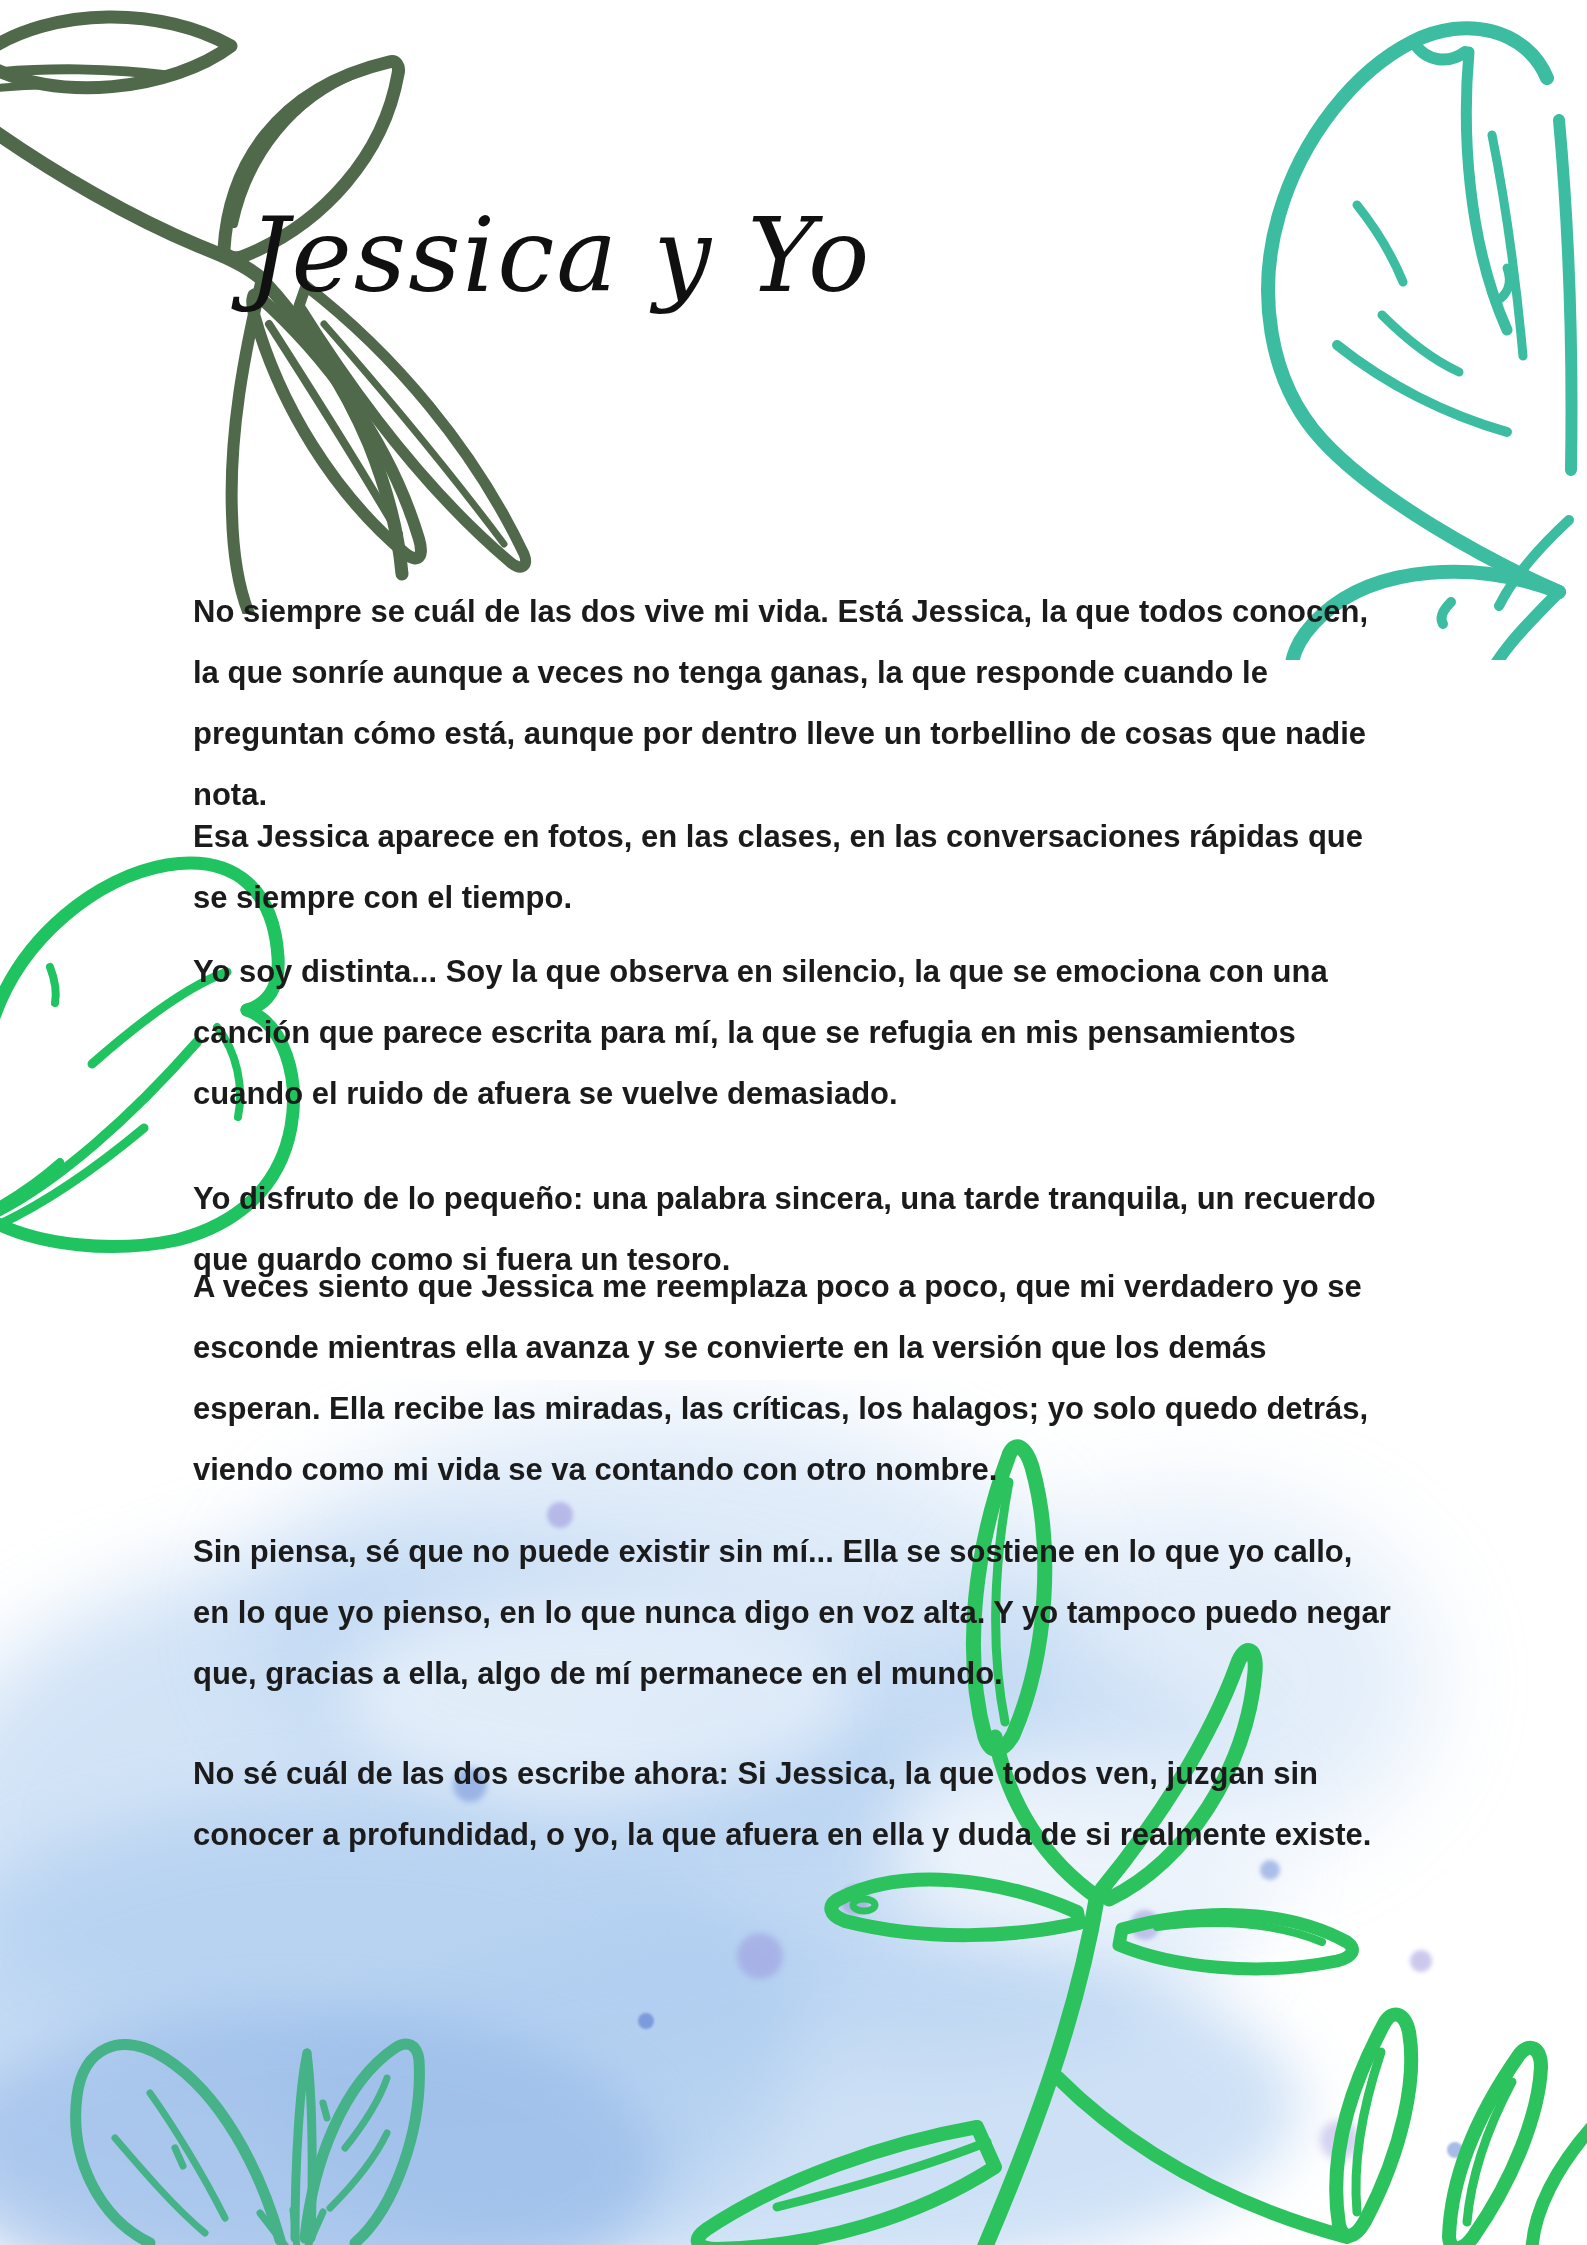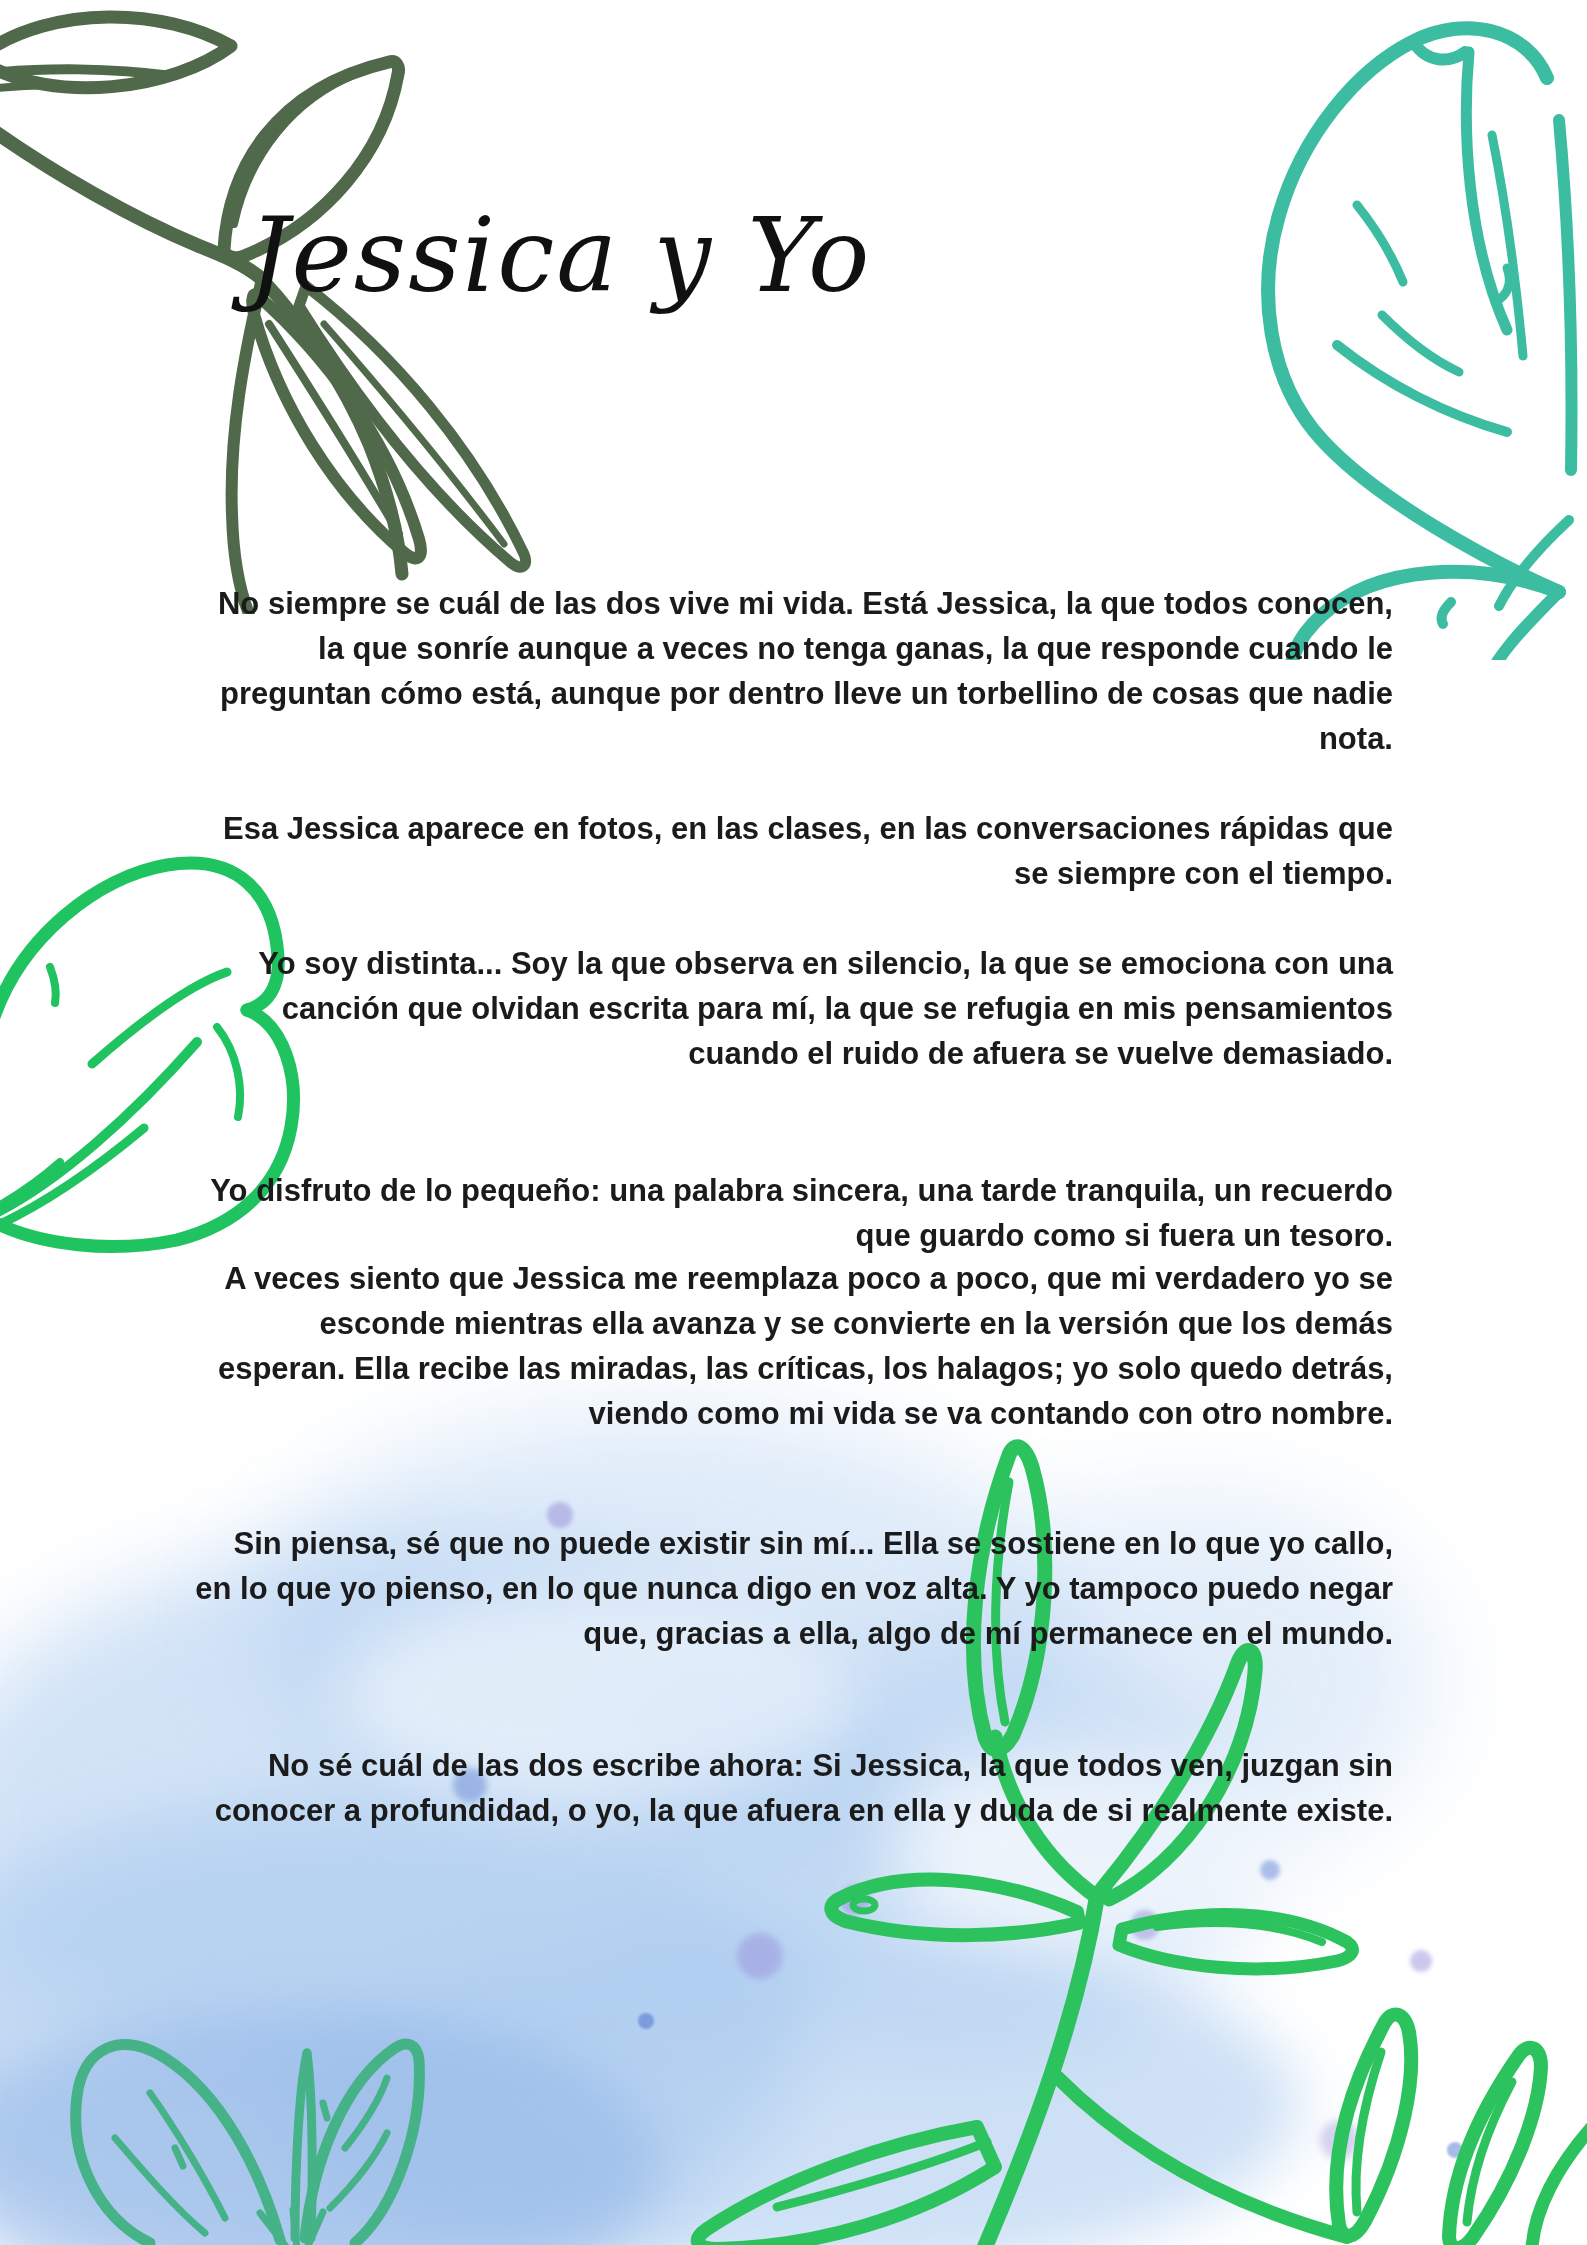--- a/index.html
+++ b/index.html
@@ -36,22 +36,22 @@
   .title{
     position:absolute;left:40px;top:196px;width:1040px;margin:0;
     text-align:center;
     font-family:"DejaVu Serif",serif;
     font-style:italic;font-weight:400;
     font-size:102px;letter-spacing:2px;
     color:#101010;
   }
   .essay p{
     position:absolute;left:193px;width:1200px;margin:0;
-    text-align:right;
-    font-weight:700;font-size:31px;line-height:45px;
+    text-align:left;
+    font-weight:700;font-size:31px;line-height:61px;
     color:var(--text-color,#1b1b1b);
   }
   .p1{top:581px;} .p2{top:806px;} .p3{top:941px;} .p4{top:1168px;}
   .p5{top:1256px;} .p6{top:1521px;} .p7{top:1743px;}
 </style>
 </head>
 <body>
 
 <div class="page">
 
@@ -154,20 +154,20 @@
     <path d="M 232,330 L 205,295" stroke-width="7"></path>
     <path d="M 242,330 L 238,292" stroke-width="7"></path>
     <path d="M 252,330 L 268,294" stroke-width="7"></path>
   </svg>
 
   <h1 class="title">Jessica y Yo</h1>
 
   <main class="essay">
     <p class="p1">No siempre se cuál de las dos vive mi vida. Está Jessica, la que todos conocen, la que sonríe aunque a veces no tenga ganas, la que responde cuando le preguntan cómo está, aunque por dentro lleve un torbellino de cosas que nadie nota.</p>
     <p class="p2">Esa Jessica aparece en fotos, en las clases, en las conversaciones rápidas que se siempre con el tiempo.</p>
-    <p class="p3">Yo soy distinta... Soy la que observa en silencio, la que se emociona con una canción que olvidan escrita para mí, la que se refugia en mis pensamientos cuando el ruido de afuera se vuelve demasiado.</p>
+    <p class="p3">Yo soy distinta... Soy la que observa en silencio, la que se emociona con una canción que parece escrita para mí, la que se refugia en mis pensamientos cuando el ruido de afuera se vuelve demasiado.</p>
     <p class="p4">Yo disfruto de lo pequeño: una palabra sincera, una tarde tranquila, un recuerdo que guardo como si fuera un tesoro.</p>
     <p class="p5">A veces siento que Jessica me reemplaza poco a poco, que mi verdadero yo se esconde mientras ella avanza y se convierte en la versión que los demás esperan. Ella recibe las miradas, las críticas, los halagos; yo solo quedo detrás, viendo como mi vida se va contando con otro nombre.</p>
     <p class="p6">Sin piensa, sé que no puede existir sin mí... Ella se sostiene en lo que yo callo, en lo que yo pienso, en lo que nunca digo en voz alta. Y yo tampoco puedo negar que, gracias a ella, algo de mí permanece en el mundo.</p>
     <p class="p7">No sé cuál de las dos escribe ahora: Si Jessica, la que todos ven, juzgan sin conocer a profundidad, o yo, la que afuera en ella y duda de si realmente existe.</p>
   </main>
 
 </div>
 
 </body></html>

